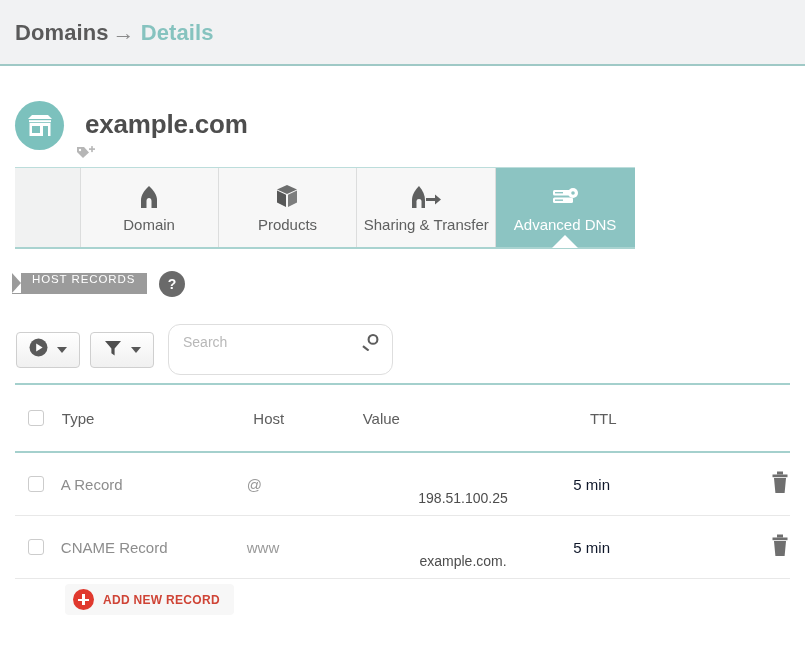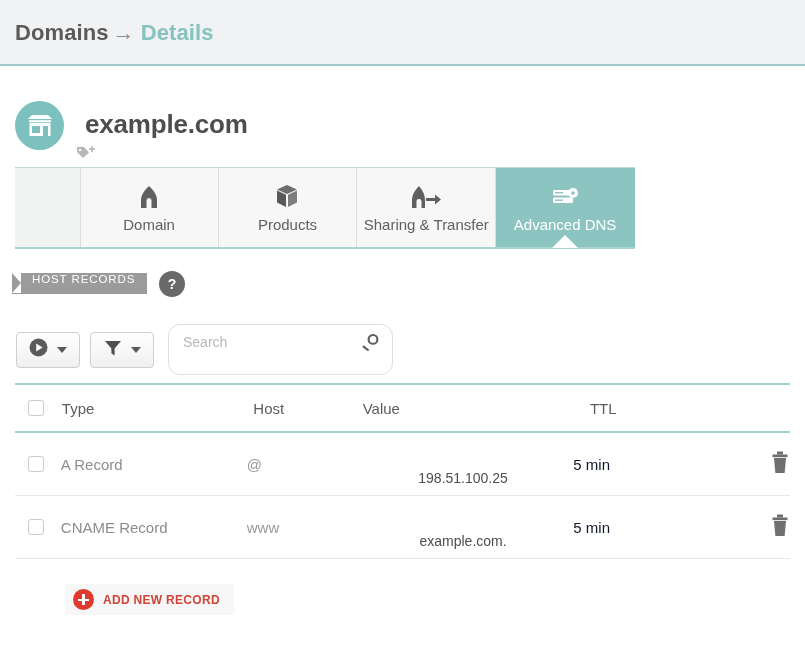--- a/index.html
+++ b/index.html
@@ -121,21 +121,21 @@
     position: absolute; left: 12px; top: 0; width: 170px; height: 34px;
     border: none; outline: none; background: transparent;
     font-family: "Liberation Sans", sans-serif; font-size: 14px; color: #6d6d6d;
   }
   .search-box input::placeholder { color: #b8b8b8; }
   .search-icon { position: absolute; right: 12px; top: 8px; }
 
   
   .table { position: absolute; left: 15px; top: 383px; width: 775px; }
   .thead {
-    height: 50px; display: flex; align-items: center;
+    height: 70px; display: flex; align-items: center;
     border-top: 2px solid #a4d0cd; border-bottom: 2px solid #a4d0cd;
   }
   .trow {
     height: 63px; display: flex; align-items: center;
     border-bottom: 1px solid #e8e8e8;
     position: relative;
   }
   .cb {
     width: 16px; height: 16px; border: 1px solid #cccccc; border-radius: 3px;
     background: #fff; flex: none; cursor: pointer;

